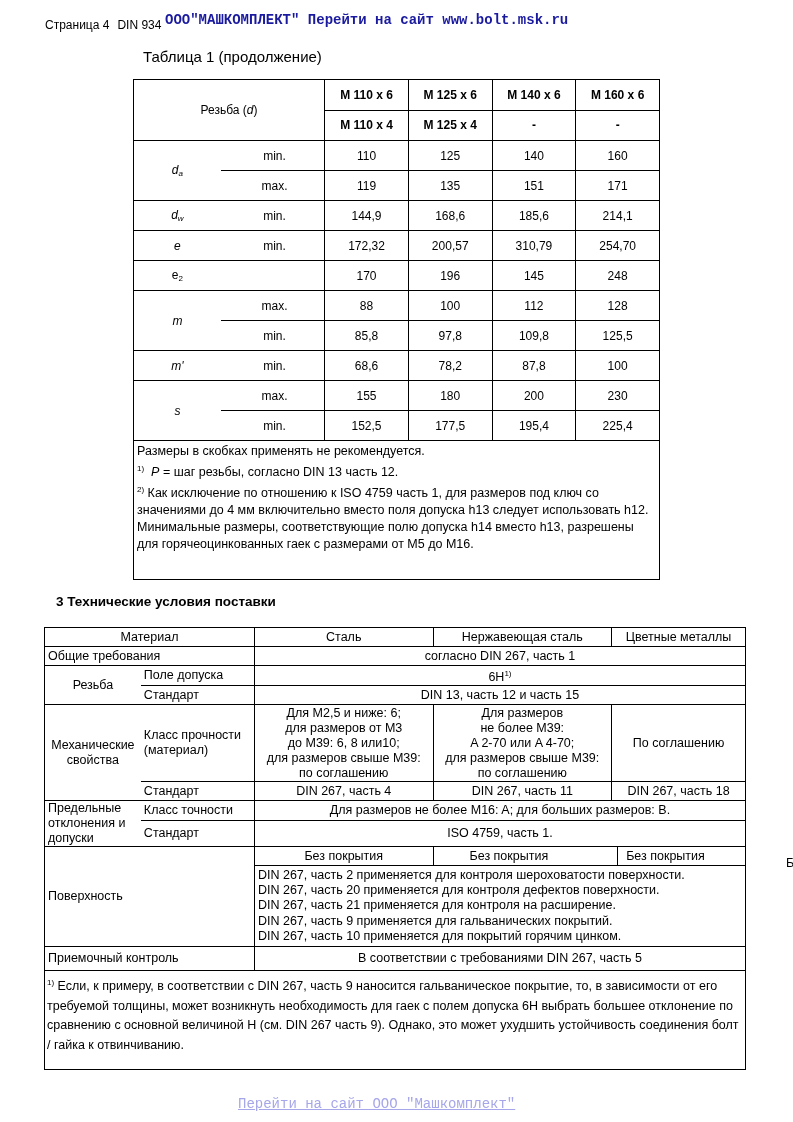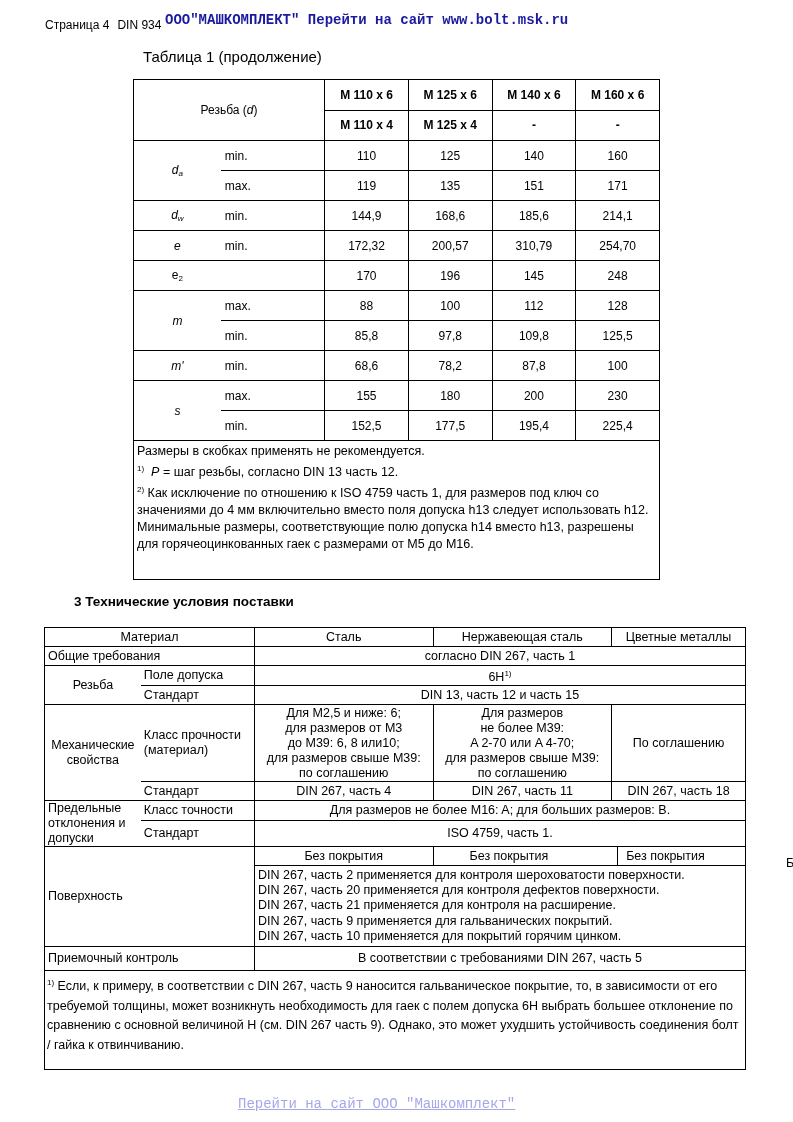--- a/index.html
+++ b/index.html
@@ -11,27 +11,27 @@
   .promo { left: 165px; top: 12px; font-family: "Liberation Mono", monospace;
            font-weight: bold; font-size: 14px; color: #1a1aa0; white-space: nowrap; }
   .table-caption { left: 143px; top: 48px; font-size: 15px; }
 
   
   table { border-collapse: collapse; }
   .t1 { position: absolute; left: 133px; top: 79px; width: 527px; font-size: 12px; }
   .t1 td { border: 1px solid #000; text-align: center; padding: 0; height: 29px; }
   .t1 td.sym { border-right: none; width: 84px; font-style: italic; }
   .t1 td.sym.plain { font-style: normal; }
-  .t1 td.lim { border-left: none; text-align: left; padding-left: 4px; width: 96px; }
+  .t1 td.lim { border-left: none; text-align: center; padding-left: 4px; width: 96px; }
   .t1 td.hd { font-weight: bold; width: 80px; }
   .t1 td.notes { text-align: left; vertical-align: top; padding: 2px 3px 26px 3px; font-size: 12.5px; line-height: 17px; height: auto; }
   .sub { font-size: 8px; vertical-align: -2px; }
   .sup { font-size: 8px; vertical-align: 5px; }
 
-  .section-title { left: 74px; top: 594px; font-size: 13.5px; font-weight: bold; }
+  .section-title { left: 56px; top: 594px; font-size: 13.5px; font-weight: bold; }
 
   
   .t2 { position: absolute; left: 44px; top: 627px; width: 702px; font-size: 12.5px; }
   .t2 td { border: 1px solid #000; padding: 0 3px; text-align: center; line-height: 15px; height: 18px; }
   .t2 td.left { text-align: left; }
   .t2 td.grp { border-right: none; }
   .t2 td.subl { border-left: none; text-align: left; }
   .t2 td.foot { text-align: left; vertical-align: top; padding: 2px 2px 14px 2px; line-height: 19.5px; height: auto; }
   .t2 td.surf-text { text-align: left; line-height: 15.2px; padding: 2px 3px 2px 3px; }
   .stray { left: 786px; top: 856px; font-size: 12.5px; }

